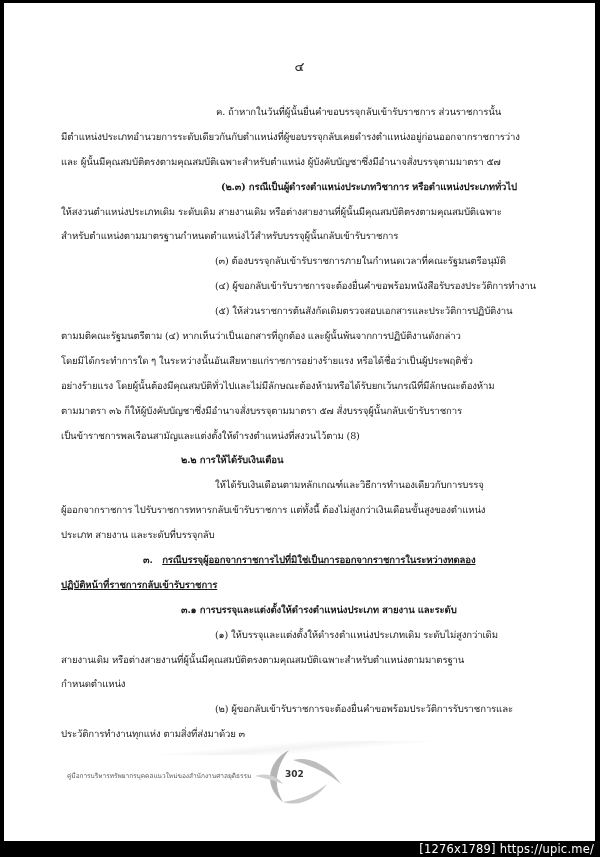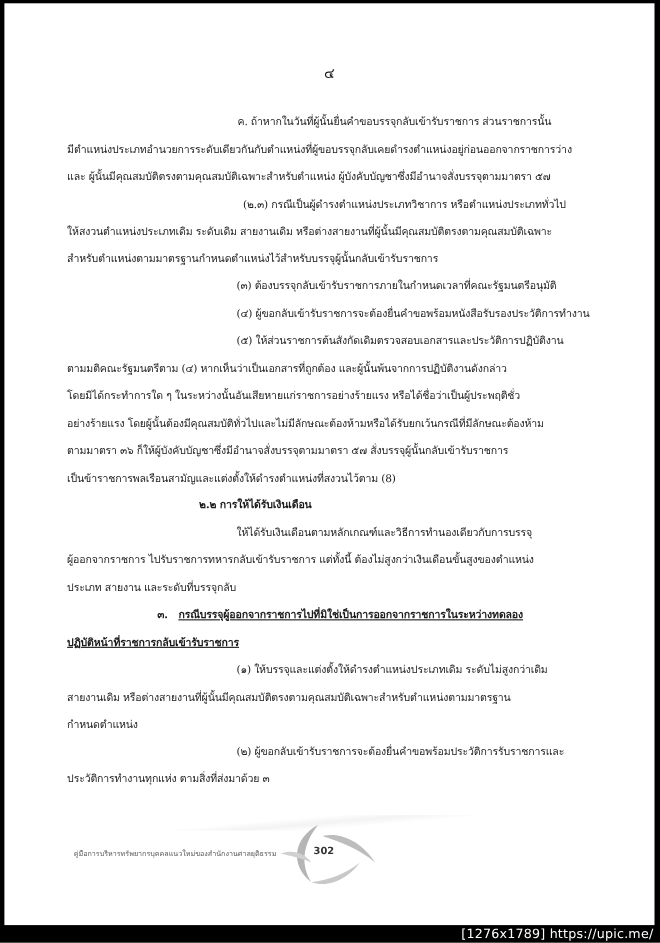--- a/index.html
+++ b/index.html
@@ -15,21 +15,21 @@
     position: absolute; top: 53px; left: 0; width: 100%; text-align: center;
     font-size: 13px; color: #1a1a1a;
   }
   .body {
     position: absolute; left: 57px; top: 97px; width: 480px;
     font-size: 9.6px; line-height: 24.9px; color: #1a1a1a;
     letter-spacing: -0.15px;
   }
   .line { white-space: nowrap; overflow: visible; height: 24.9px; }
   .i1 { padding-left: 155px; }
-  .i2 { padding-left: 160px; }
+  .i2 { padding-left: 160px; font-weight: bold; }
   .i3 { padding-left: 120px; }
   .i4 { padding-left: 154px; }
   .bold { font-weight: bold; }
   .ul { text-decoration: underline; }
   .footer-fade {
     position: absolute; left: 10px; top: 738px; width: 560px; height: 14px;
     background: linear-gradient(175deg, transparent 40%, #f3f3f3 50%, transparent 60%);
   }
   .footer-text {
     position: absolute; left: 63px; top: 768px; font-size: 6.5px; color: #555;
@@ -70,20 +70,21 @@
     <div class="line bold i3">๒.๒  การให้ได้รับเงินเดือน</div>
     <div class="line i4">ให้ได้รับเงินเดือนตามหลักเกณฑ์และวิธีการทำนองเดียวกับการบรรจุ</div>
     <div class="line">ผู้ออกจากราชการ ไปรับราชการทหารกลับเข้ารับราชการ แต่ทั้งนี้ ต้องไม่สูงกว่าเงินเดือนขั้นสูงของตำแหน่ง</div>
     <div class="line">ประเภท สายงาน และระดับที่บรรจุกลับ</div>
 
     <div class="line bold" style="padding-left:82px">
       <span>๓.</span>&nbsp;&nbsp;
       <span class="ul">กรณีบรรจุผู้ออกจากราชการไปที่มิใช่เป็นการออกจากราชการในระหว่างทดลอง</span>
     </div>
     <div class="line bold ul">ปฏิบัติหน้าที่ราชการกลับเข้ารับราชการ</div>
+    <div class="line bold i3">๓.๑ การบรรจุและแต่งตั้งให้ดำรงตำแหน่งประเภท สายงาน และระดับ</div>
     <div class="line i4">(๑) ให้บรรจุและแต่งตั้งให้ดำรงตำแหน่งประเภทเดิม ระดับไม่สูงกว่าเดิม</div>
     <div class="line">สายงานเดิม หรือต่างสายงานที่ผู้นั้นมีคุณสมบัติตรงตามคุณสมบัติเฉพาะสำหรับตำแหน่งตามมาตรฐาน</div>
     <div class="line">กำหนดตำแหน่ง</div>
     <div class="line i4">(๒)  ผู้ขอกลับเข้ารับราชการจะต้องยื่นคำขอพร้อมประวัติการรับราชการและ</div>
     <div class="line">ประวัติการทำงานทุกแห่ง ตามสิ่งที่ส่งมาด้วย ๓</div>
   </div>
 
   <div class="footer-fade"></div>
   <div class="footer-text">คู่มือการบริหารทรัพยากรบุคคลแนวใหม่ของสำนักงานศาลยุติธรรม</div>
   <svg class="footer-logo" viewBox="0 0 120 60">

